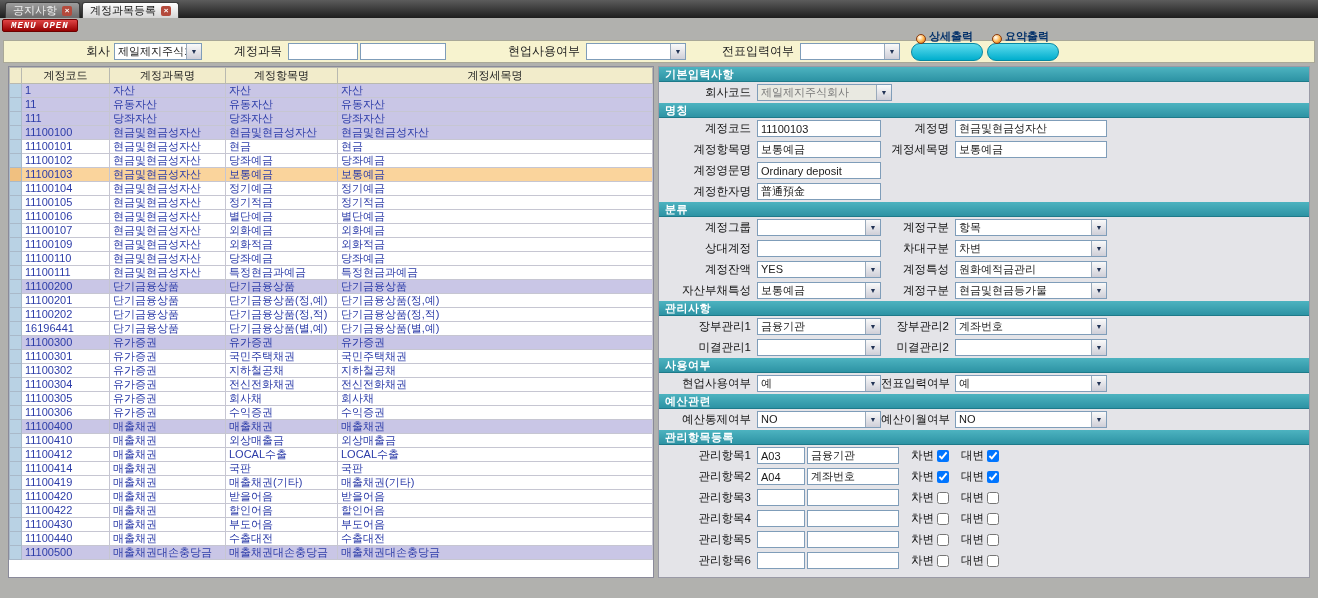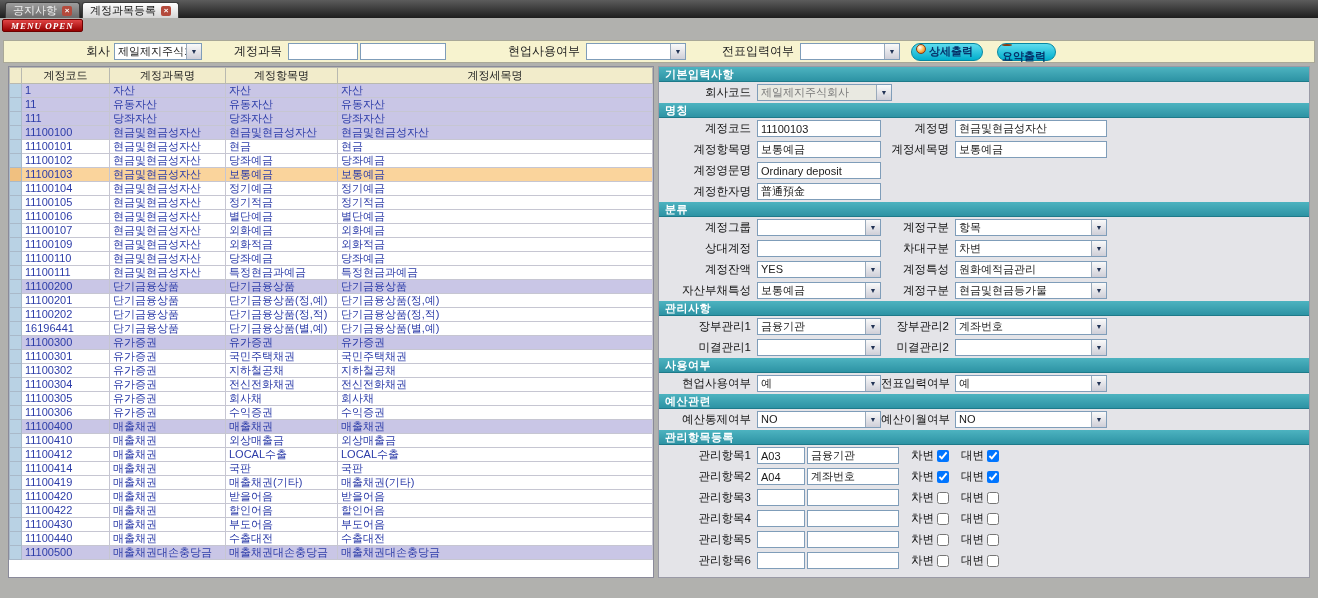--- a/index.html
+++ b/index.html
@@ -26,21 +26,21 @@
   .tab-close {
     width:10px; height:10px; font-size:8px; line-height:10px; text-align:center;
     border-radius:2px; background:#b44a3c; color:#fff; font-weight:bold;
   }
   
   .menu-open {
     position:absolute; top:19px; left:2px; height:13px;
     background:linear-gradient(#e04545,#970000); color:#fff;
     font-size:9px; font-weight:bold; font-style:italic; letter-spacing:1px;
     border:1px solid #6d0000; border-radius:2px; padding:0 8px; line-height:10px;
-    font-family:Liberation Serif, serif;
+    font-family:Liberation Mono, monospace;
   }
   
   .filterbar {
     position:absolute; top:40px; left:3px; right:3px; height:23px;
     background:#f7f3cf; border:1px solid #a9a898;
     display:flex; align-items:center; font-size:12px; color:#222;
   }
   .fb-label { white-space:nowrap; }
   .lbl-company { margin-left:82px; }
   .lbl-account { margin-left:32px; }
@@ -61,25 +61,25 @@
   .combo .ct { flex:1; font-size:11px; padding:0 3px; line-height:15px; white-space:nowrap; overflow:hidden; color:#1a1a1a; }
   .combo .ca {
     width:15px; background:linear-gradient(#fafafa,#cfcfd8);
     border-left:1px solid #9aaabb; font-size:7px; color:#223355;
     display:flex; align-items:center; justify-content:center; flex:none;
   }
   .combo.disabled { background:#e9e9e1; }
   .combo.disabled .ct { color:#7a7a7a; }
   
   .cyan-btn {
-    margin-left:11px; height:18px; padding:0 9px 16px 4px; display:inline-flex; align-items:flex-start; gap:3px;
+    margin-left:11px; height:18px; padding:0 9px 16px 4px; display:inline-flex; align-items:flex-end; gap:3px;
     background:linear-gradient(#5fdcee,#00aecd); border:1px solid #0787a2; border-radius:9px;
     color:#06336b; font-size:11px; font-weight:bold; font-family:Liberation Mono, monospace; cursor:default; white-space:nowrap;
   }
-  .cyan-btn + .cyan-btn { margin-left:14px;flex-direction:column; }
+  .cyan-btn + .cyan-btn { margin-left:4px; }
   .btn-icon {
     width:10px; height:10px; border-radius:50%;
     background:radial-gradient(circle at 35% 32%, #ffffff, #ffb347 55%, #c1541a);
     border:1px solid #8a3a10;
   }
   
   .grid-panel {
     position:absolute; top:66px; left:8px; width:646px; height:512px;
     background:#fff; border:1px solid #8a8a9a; overflow:hidden;
   }

